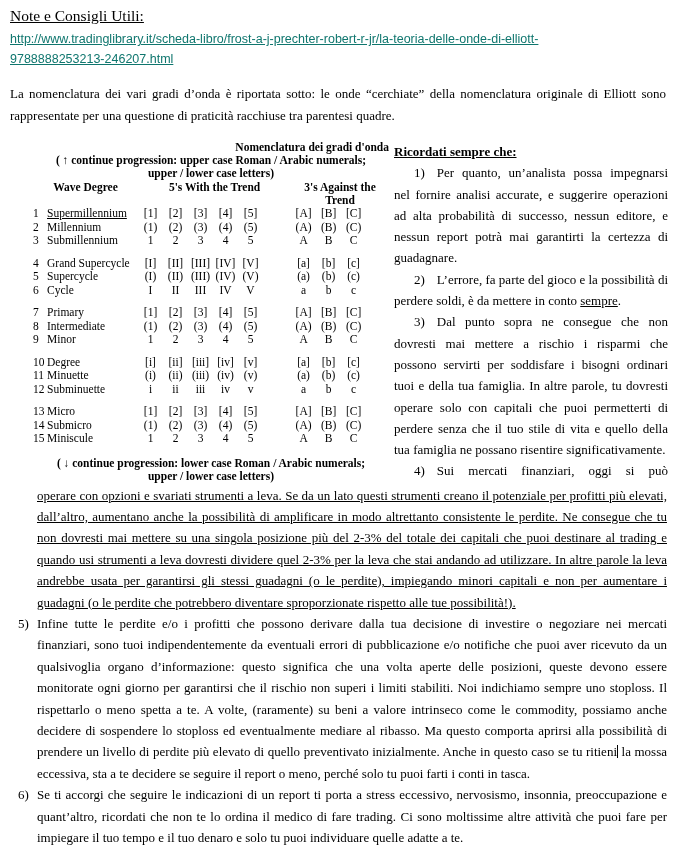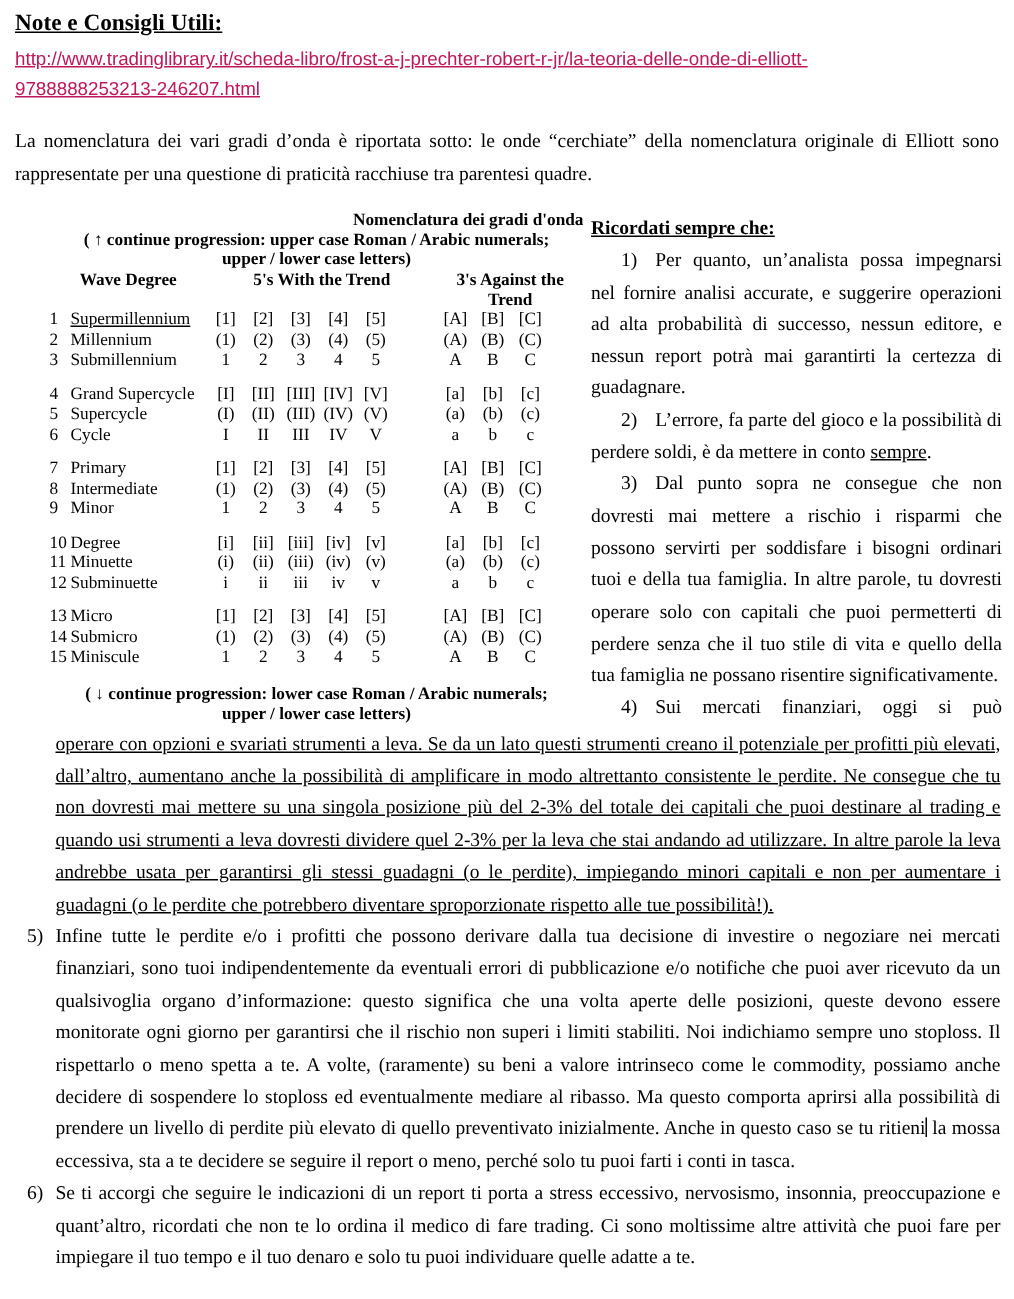--- a/index.html
+++ b/index.html
@@ -3,25 +3,25 @@
 <meta charset="utf-8">
 <style>
   html,body { margin:0; padding:0; background:#ffffff; }
   .page {
     position:relative; width:676px; height:866px; overflow:hidden;
     background:#ffffff; color:#000;
     font-family:"Liberation Serif","DejaVu Serif",serif;
   }
   
   .top { padding:6px 10px 0 10px; }
-  .doc-title { font-size:15.5px; font-weight:bold; text-decoration:underline; margin:0 0 4px 0; line-height:19px; }
+  .doc-title { font-size:15.5px; font-weight:normal; text-decoration:underline; margin:0 0 4px 0; line-height:19px; }
   .intro-line { margin:0; font-size:13px; line-height:20px; }
   .link-block {
     display:block; font-family:"Liberation Sans","DejaVu Sans",sans-serif;
-    font-size:12.5px; line-height:20px; color:#be185d; text-decoration:underline; cursor:pointer;
+    font-size:12.5px; line-height:20px; color:#0f766e; text-decoration:underline; cursor:pointer;
   }
   .nomen-para { margin:14px 0 0 0; font-size:13px; line-height:21.5px; text-align:justify; }
   
   .columns { display:flex; align-items:flex-start; margin-top:15px; }
   .left-col { width:390px; box-sizing:border-box; padding-left:33px; flex:none; }
   .tbl-title { font-size:11.5px; font-weight:bold; text-align:right; line-height:13px; width:356px; }
   .tbl-sub   { font-size:11.5px; font-weight:bold; text-align:center; line-height:13px; width:356px; }
   table.wave { border-collapse:collapse; table-layout:fixed; width:356px; margin-top:1px; }
   table.wave th { font-size:11.5px; font-weight:bold; line-height:13px; padding:0; vertical-align:top; text-align:center; }
   table.wave td { font-size:11.5px; line-height:13.5px; padding:0; white-space:nowrap; }

